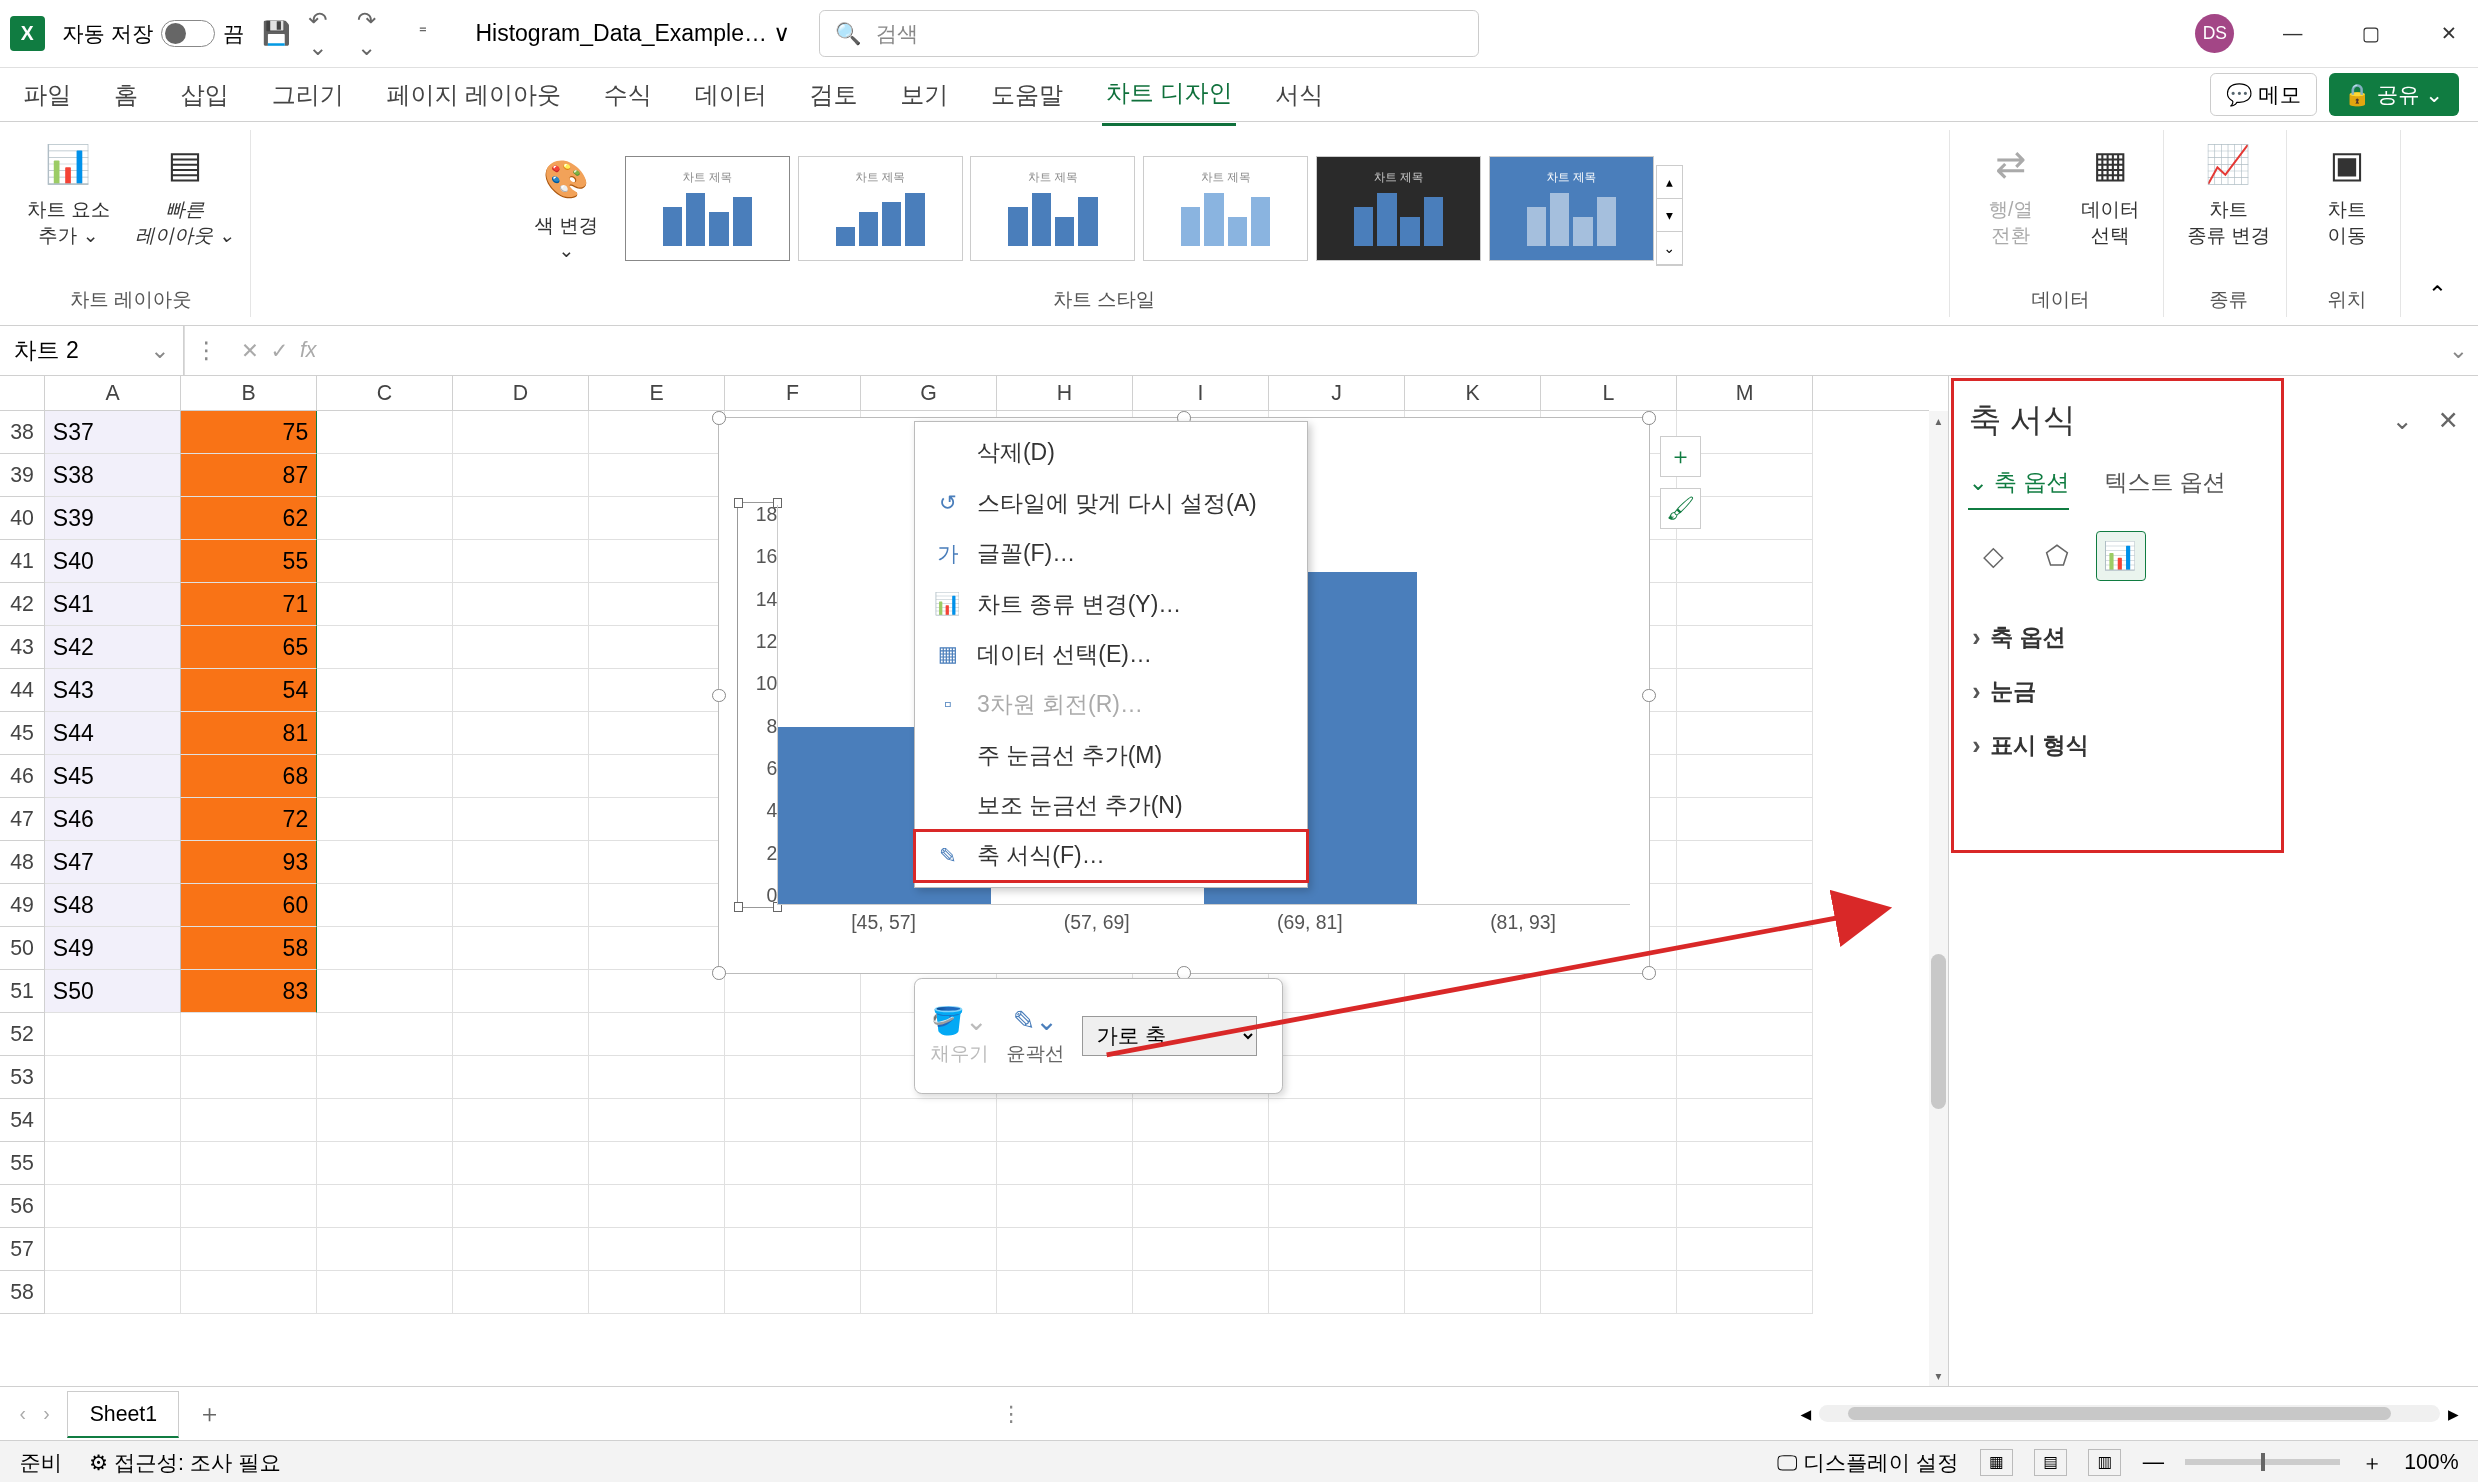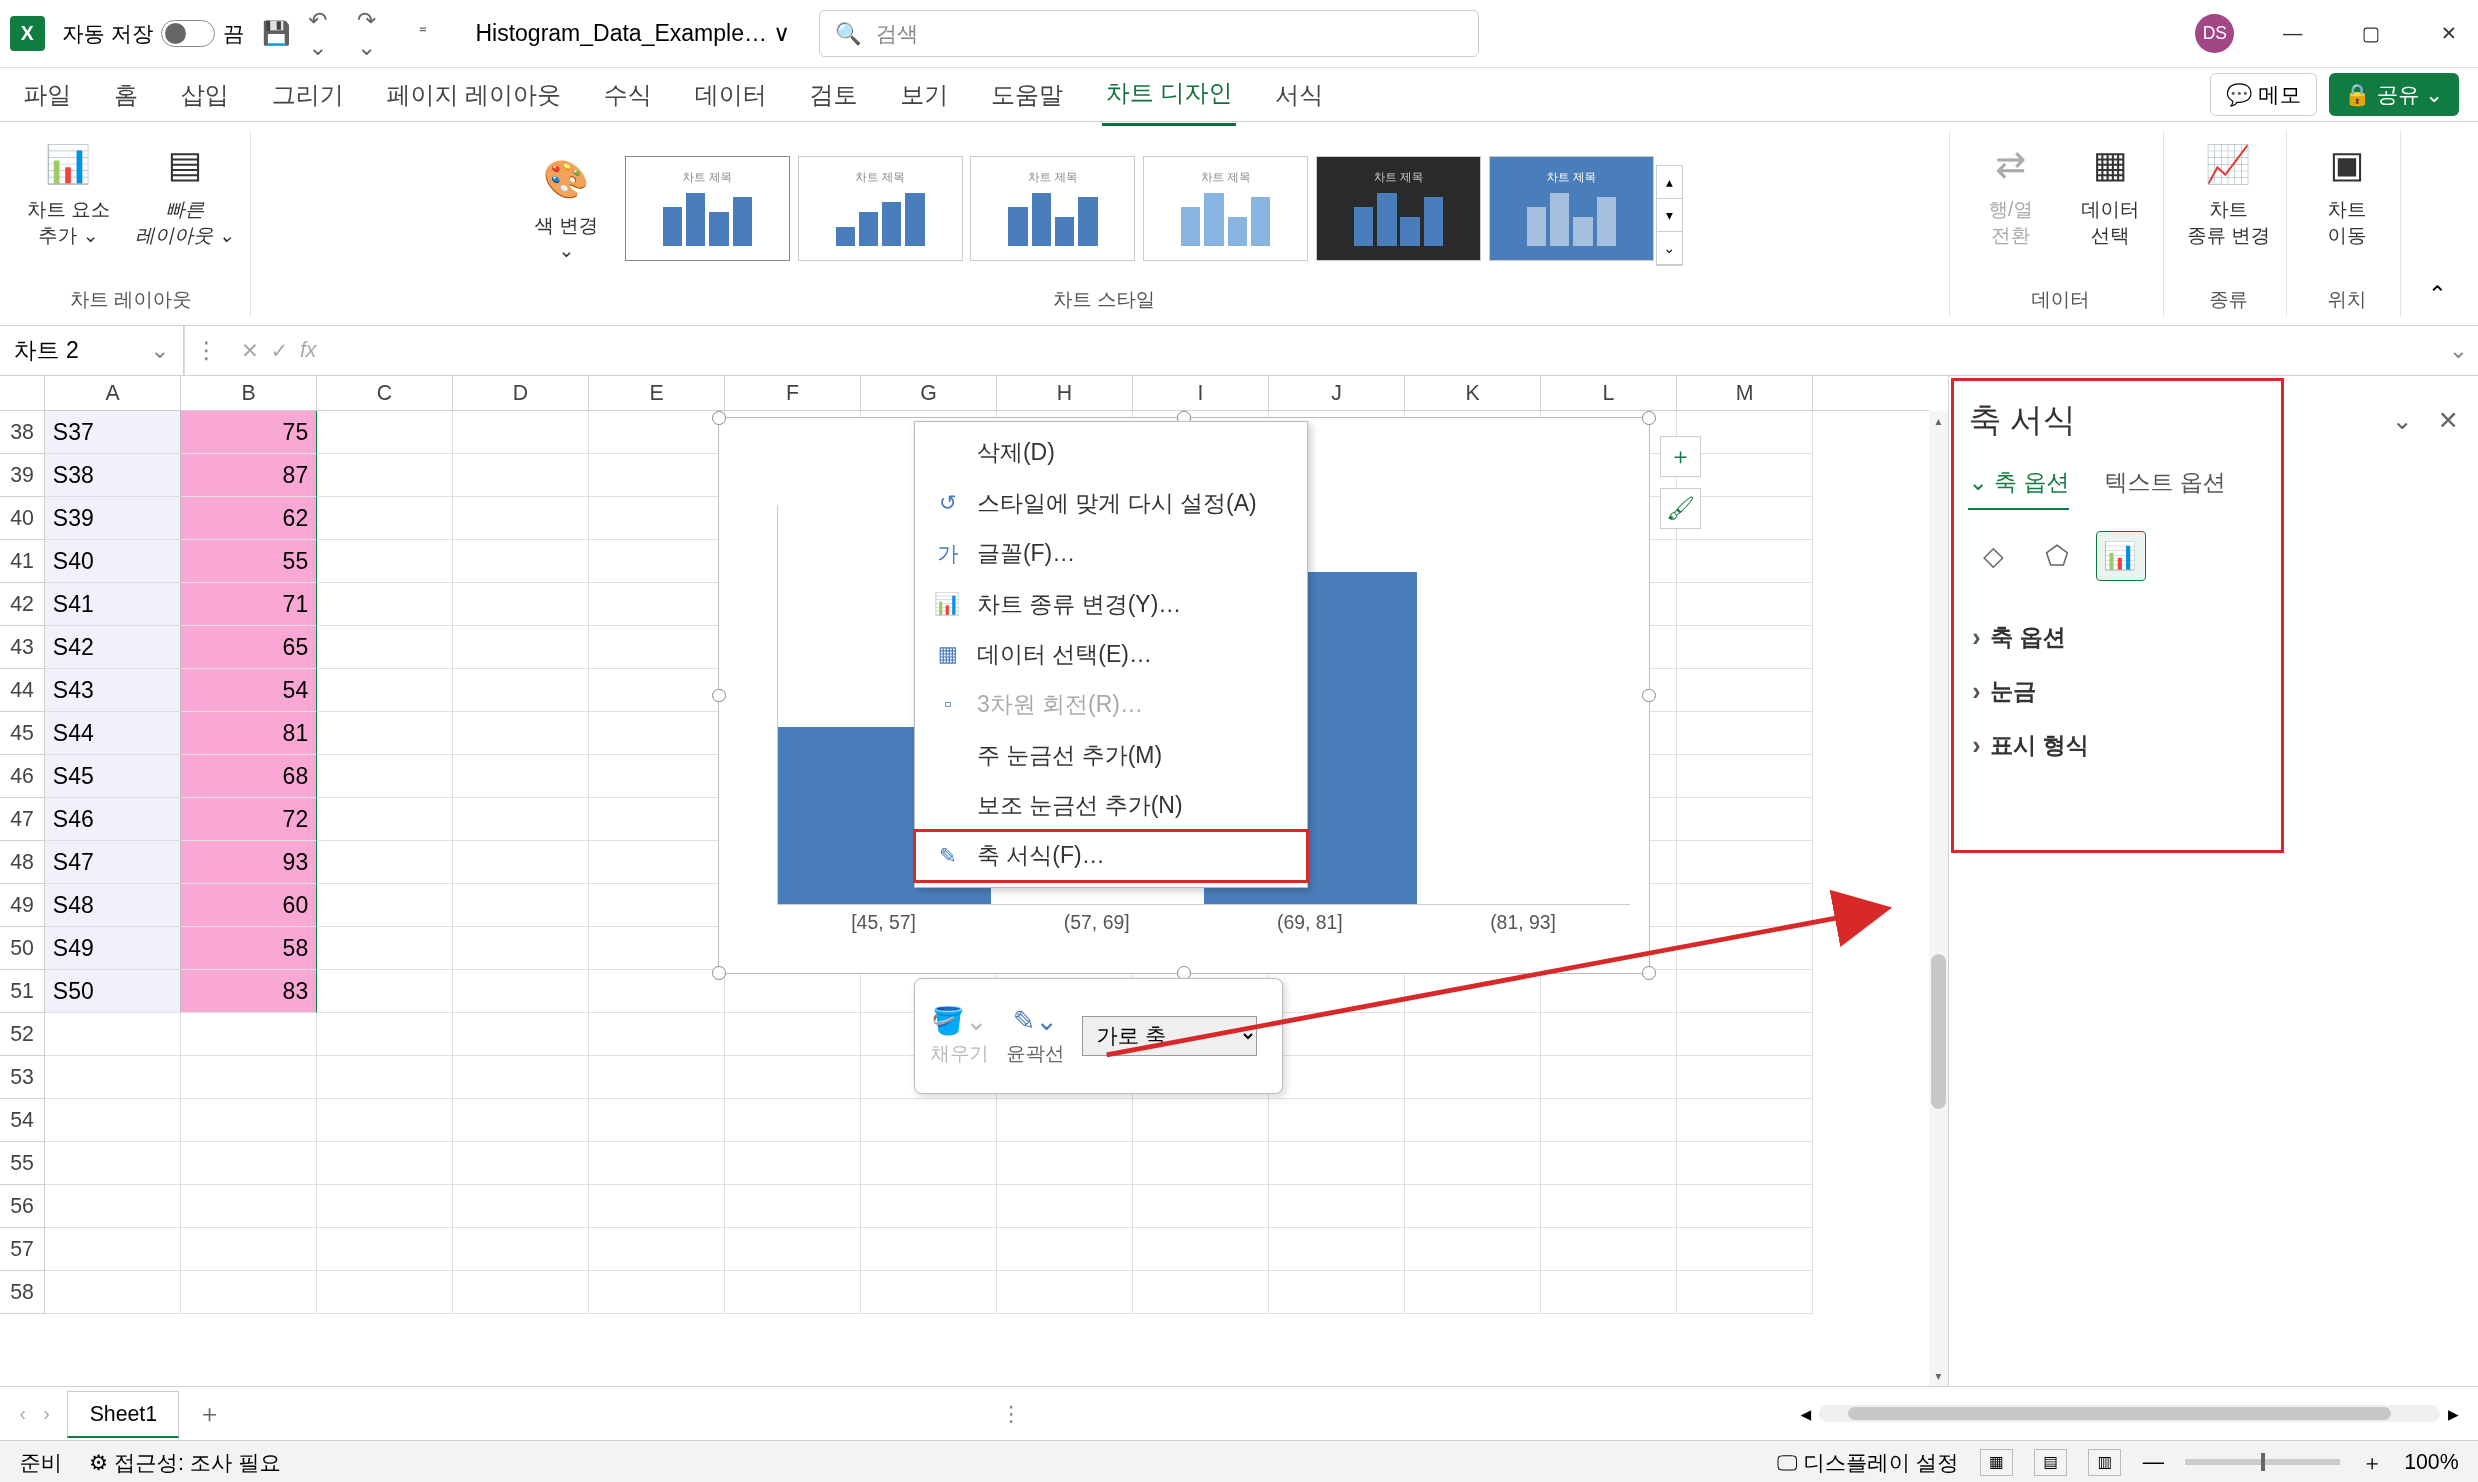--- a/index.html
+++ b/index.html
@@ -57,21 +57,21 @@
 
 .sheet-area { flex: 1; position: relative; overflow: hidden; }
 .col-headers { display: flex; height: 35px; background: #fff; border-bottom: 1px solid #d0d0d0; position:absolute; top:0; left:0; right:19.4px;}
 .corner { width: 45px; border-right: 1px solid #d0d0d0; }
 .col-h { width: 136px; border-right: 1px solid #d0d0d0; display: flex; align-items: center; justify-content: center; font-size: 21.3px; color: #444; }
 .rows { position: absolute; top: 35px; left: 0; right:24px; }
 .row { display: flex; height: 43px; }
 .row-h { width: 45px; border-right: 1px solid #d0d0d0; border-bottom: 1px solid #d0d0d0; display: flex; align-items: center; justify-content: center; font-size: 21.3px; color: #444; background: #fff; }
 .cell { width: 136px; border-right: 1px solid #e0e0e0; border-bottom: 1px solid #e0e0e0; display: flex; align-items: center; padding: 0 7.8px; font-size: 23px; }
 .cell.colA { background: #f2f0fa; border-right: 1px solid #bbb; }
-.cell.colB { background: #f9a8d4; text-align: right; justify-content: flex-end; border-right:1.9px solid #107c41;}
+.cell.colB { background: #f97316; text-align: right; justify-content: flex-end; border-right:1.9px solid #107c41;}
 
 
 .vscroll { position:absolute; right:0; top:35px; bottom:0; width:19.4px; background:#f5f5f5;}
 .vscroll .thumb { position:absolute; left:1.9px; right:1.9px; top:543px; height:155px; background:#c8c8c8; border-radius:7.8px;}
 .vscroll .arrow { position:absolute; left:0; right:0; height:19.4px; display:flex; align-items:center; justify-content:center; font-size:11.6px; color:#666;}
 .vscroll .arrow.up{top:0;} .vscroll .arrow.down{bottom:0;}
 
 
 .chart-obj { position: absolute; left: 718px; top: 41px; width: 932px; height: 557px; background: #fff; border: 1px solid #bbb; }
 .chart-obj .handle { position: absolute; width: 13.6px; height: 13.6px; background: #fff; border: 1.9px solid #888; border-radius: 50%; }
@@ -702,20 +702,36 @@
     <div class="chart-obj">
       <div class="handle h-tl"></div>
       <div class="handle h-tm"></div>
       <div class="handle h-tr"></div>
       <div class="handle h-ml"></div>
       <div class="handle h-mr"></div>
       <div class="handle h-bl"></div>
       <div class="handle h-bm"></div>
       <div class="handle h-br"></div>
 
+      <div class="chart-yaxis selected" id="yaxis">
+        <div class="yh" style="top:-4.9px;left:-4.9px;"></div>
+        <div class="yh" style="top:-4.9px;right:-4.9px;"></div>
+        <div class="yh" style="bottom:-4.9px;left:-4.9px;"></div>
+        <div class="yh" style="bottom:-4.9px;right:-4.9px;"></div>
+      <span>18</span>
+          <span>16</span>
+          <span>14</span>
+          <span>12</span>
+          <span>10</span>
+          <span>8</span>
+          <span>6</span>
+          <span>4</span>
+          <span>2</span>
+          <span>0</span>
+        </div>
       <div class="chart-plot">
         <div class="chart-bars" id="bars">
             <div class="bar-slot">
               <div class="bar" style="height: 44.4444%;"></div>
             </div>
             <div class="bar-slot">
               <div class="bar" style="height: 0%;"></div>
             </div>
             <div class="bar-slot">
               <div class="bar" style="height: 83.3333%;"></div>

